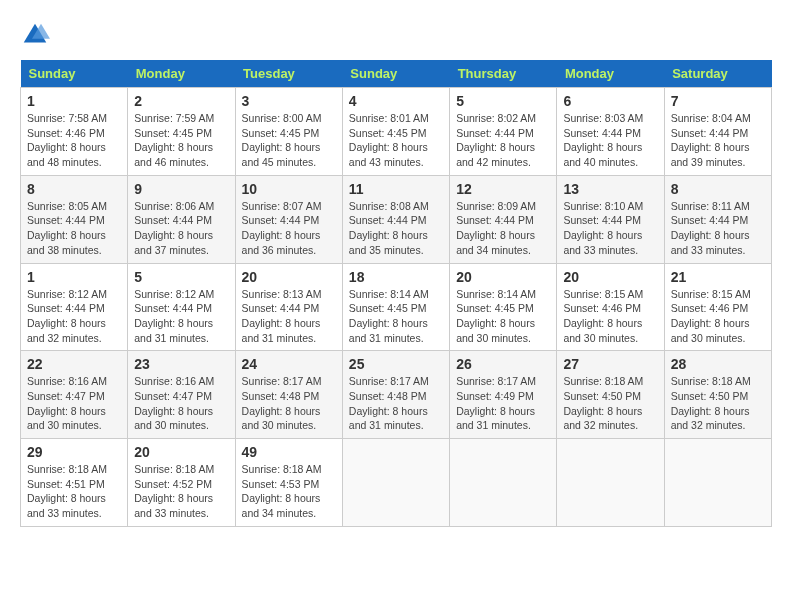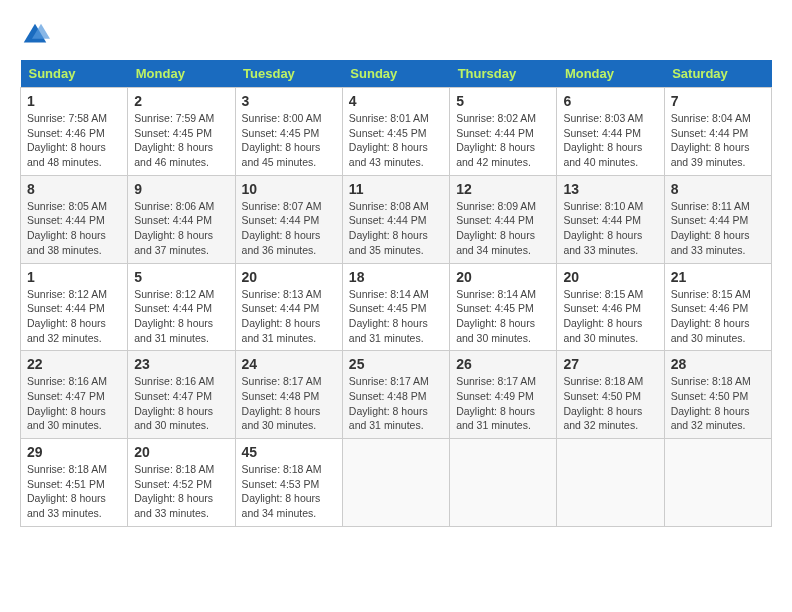--- a/index.html
+++ b/index.html
@@ -360,21 +360,21 @@
       </td>
         <td>
         <span class="day-number">20</span>
         <div class="day-info">
           Sunrise: 8:18 AM<br>
           Sunset: 4:52 PM<br>
           Daylight: 8 hours and 33 minutes.
         </div>
       </td>
         <td>
-        <span class="day-number">45</span>
+        <span class="day-number">49</span>
         <div class="day-info">
           Sunrise: 8:18 AM<br>
           Sunset: 4:53 PM<br>
           Daylight: 8 hours and 34 minutes.
         </div>
       </td>
         <td class="empty-cell"></td>
         <td class="empty-cell"></td>
         <td class="empty-cell"></td>
         <td class="empty-cell"></td>

